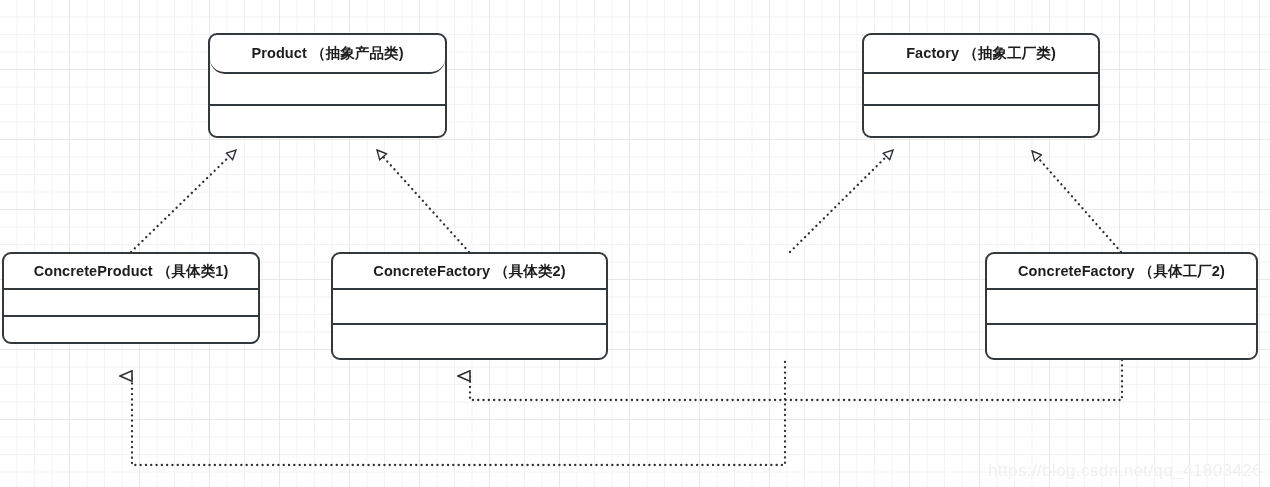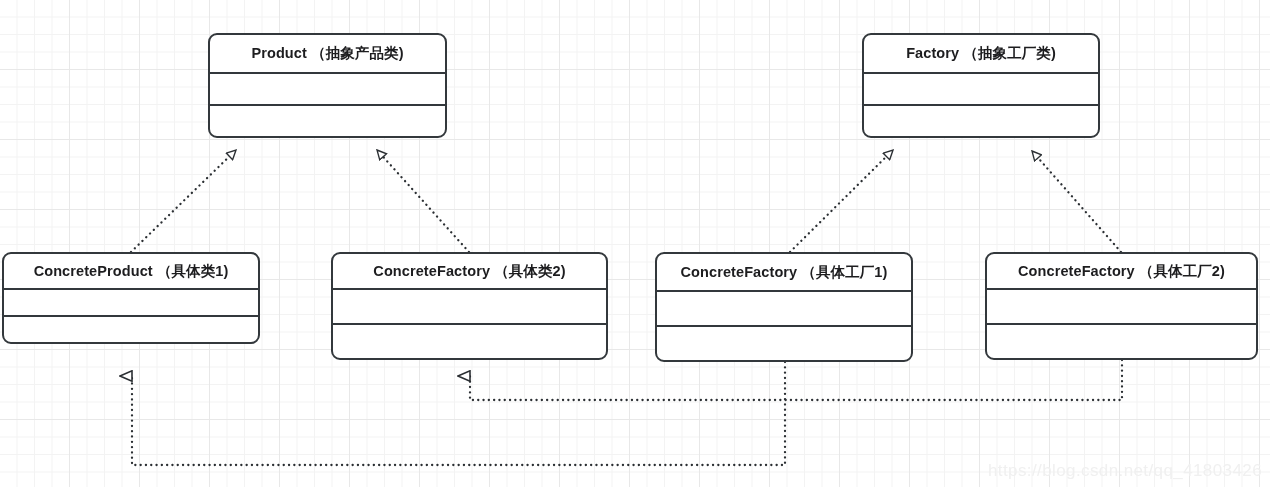--- a/index.html
+++ b/index.html
@@ -109,21 +109,21 @@
     <g>
       <path d="M 785 362 L 785 465 L 132 465 L 132 376" fill="none" stroke="#2b2f33" stroke-width="2.3" stroke-dasharray="0.1 5.2" stroke-linecap="round" marker-end="url(#hollowTriUp)"></path>
     </g>
 
     <g>
       <path d="M 1122 360 L 1122 400 L 470 400 L 470 376" fill="none" stroke="#2b2f33" stroke-width="2.3" stroke-dasharray="0.1 5.2" stroke-linecap="round" marker-end="url(#hollowTriUp)"></path>
     </g>
   </svg>
 
   <div class="uml-class" style="left:208px; top:33px; width:239px; height:105px;">
-    <div class="uml-title" style="height:39px;">Product （抽象产品类)</div>
+    <div class="uml-title" style="height:39px;border-radius:15px;">Product （抽象产品类)</div>
     <div class="uml-compartment divided"></div>
     <div class="uml-compartment"></div>
   </div>
 
   <div class="uml-class" style="left:862px; top:33px; width:238px; height:105px;">
     <div class="uml-title" style="height:39px;">Factory （抽象工厂类)</div>
     <div class="uml-compartment divided"></div>
     <div class="uml-compartment"></div>
   </div>
 
@@ -132,25 +132,20 @@
     <div class="uml-compartment divided"></div>
     <div class="uml-compartment"></div>
   </div>
 
   <div class="uml-class" style="left:331px; top:252px; width:277px; height:108px;">
     <div class="uml-title" style="height:36px;">ConcreteFactory （具体类2)</div>
     <div class="uml-compartment divided"></div>
     <div class="uml-compartment"></div>
   </div>
 
-  <div class="uml-class" style="left:655px; top:252px; width:258px; height:110px;">
-    <div class="uml-title" style="height:38px;">ConcreteFactory （具体工厂1)</div>
-    <div class="uml-compartment divided"></div>
-    <div class="uml-compartment"></div>
-  </div>
 
   <div class="uml-class" style="left:985px; top:252px; width:273px; height:108px;justify-content:center;">
     <div class="uml-title" style="height:36px;">ConcreteFactory （具体工厂2)</div>
     <div class="uml-compartment divided"></div>
     <div class="uml-compartment"></div>
   </div>
 
   <div class="watermark">https://blog.csdn.net/qq_41803426</div>
 
 </div>

